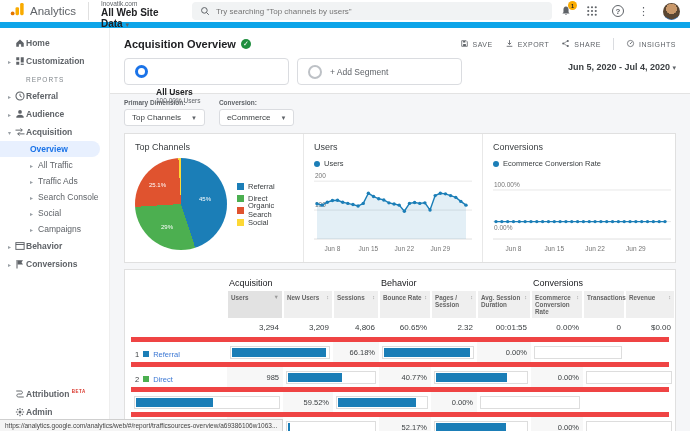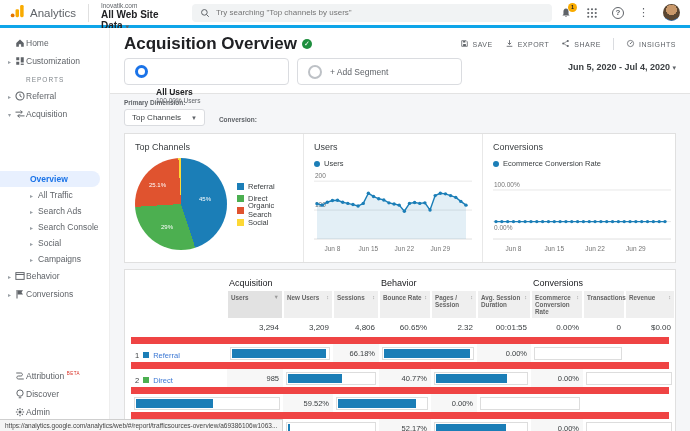--- a/index.html
+++ b/index.html
@@ -1,21 +1,21 @@
 <!DOCTYPE html>
 <html><head>
 <meta charset="utf-8">
 <style>
   * { margin:0; padding:0; box-sizing:border-box; }
   html,body { width:690px; height:431px; overflow:hidden; background:#fff;
     font-family:"Liberation Sans","DejaVu Sans",sans-serif; }
   .app { width:690px; height:431px; position:relative; overflow:hidden; }
 
   
-  .topbar { height:28px; background:#fff; border-bottom:3px solid #0ea5e9;
+  .topbar { height:28px; background:#fff; border-bottom:6px solid #0ea5e9;
     display:flex; align-items:center; padding:0 10px; gap:8px; }
   .logo-wrap { display:flex; align-items:center; gap:6px; }
   .logo-name { font-size:11.5px; color:#5f6368; }
   .tb-divider { width:1px; height:18px; background:#e0e0e0; margin:0 4px; }
   .acct { line-height:1.1; }
   .acct .crumb { font-size:6.5px; color:#5f6368; }
   .acct .prop { font-size:10px; color:#202124; font-weight:bold; }
   .acct .prop .dd { color:#5f6368; font-size:7px; }
   .search-pill { flex:0 0 auto; width:360px; height:18px; background:#f1f3f4; border-radius:4px;
     display:flex; align-items:center; gap:6px; padding:0 8px; margin-left:6px; }
@@ -29,37 +29,37 @@
   .help-circle { width:12px; height:12px; border:1.3px solid #5f6368; border-radius:50%;
     font-size:8px; color:#5f6368; display:flex; align-items:center; justify-content:center; font-weight:bold; }
   .kebab { font-size:11px; color:#5f6368; }
   .avatar { width:17px; height:17px; border-radius:50%;
     background:radial-gradient(circle at 50% 35%, #c9986a 0 38%, #5a4632 39% 70%, #3c618c 71%); }
 
   
   .shell { display:flex; height:403px; }
   .sidebar { width:110px; background:#fff; border-right:1px solid #eee; padding-top:6px;
     display:flex; flex-direction:column; font-size:8.5px; color:#5f6368; flex:0 0 110px; }
-  .nav-item { height:18px; display:flex; align-items:center; padding-left:8px; cursor:pointer; }
+  .nav-item { height:18px; display:flex; align-items:center; padding-left:8px; cursor:pointer;font-weight:bold; }
   .nav-item .arr { width:6px; font-size:6px; color:#9aa0a6; }
   .nav-item .nico { width:12px; display:flex; color:#5f6368; }
   .nav-sec { font-size:6.5px; letter-spacing:1px; color:#80868b; padding:6px 0 4px 26px; }
   .nav-sub { height:16px; display:flex; align-items:center; gap:5px; padding-left:30px;
     color:#5f6368; cursor:pointer; }
   .nav-sub .arr { font-size:6px; color:#9aa0a6; }
   .nav-sub.sel { background:#e8f0fe; color:#1a73e8; border-radius:0 13px 13px 0;
-    width:100px; font-weight:bold;margin-top:48px; }
+    width:100px; font-weight:bold; }
   .nav-footer { margin-top:auto; padding-bottom:10px; }
   .beta { font-size:4.5px; color:#d93025; vertical-align:super; letter-spacing:.5px; }
 
   
   .content { flex:1; background:#f5f6f8; overflow:hidden; position:relative; }
   .page-head { background:#fff; border-bottom:1px solid #e3e3e3; padding:6px 14px 8px; }
   .title-row { display:flex; align-items:center; gap:5px; height:20px; }
-  .page-title { font-size:17px; font-weight:bold; color:#202124; }
+  .page-title { font-size:11px; font-weight:bold; color:#202124; }
   .check { width:10px; height:10px; background:#1e8e3e; color:#fff; border-radius:50%;
     font-size:7px; display:flex; align-items:center; justify-content:center; }
   .actions { margin-left:auto; display:flex; align-items:center; gap:12px; }
   .act-btn { display:flex; align-items:center; gap:4px; font-size:7px; letter-spacing:.5px;
     color:#5f6368; cursor:pointer; }
   .act-div { width:1px; height:12px; background:#dadce0; }
   .segment-row { display:flex; align-items:flex-start; gap:8px; margin-top:4px; }
   .seg-card { width:165px; height:27px; border:1px solid #dadce0; border-radius:4px;
     display:flex; align-items:center; gap:8px; padding:0 10px; background:#fff; cursor:pointer; }
   .seg-circle { width:13px; height:13px; border:3px solid #1a73e8; border-radius:50%; }
@@ -99,21 +99,21 @@
   
   .table-card { margin-top:6px; padding:6px 6px 0; height:178px; overflow:hidden; }
   .tgrid { display:grid; grid-template-columns:96px 56px 50px 46px 52px 46px 54px 52px 42px 50px;
     align-items:center; }
   .tgroup { font-size:9px; color:#202124; padding:2px 0 3px 2px; }
   .th { background:#efefef; font-size:6.3px; color:#666; font-weight:bold; padding:3px 3px;
     margin:0 1px; align-self:stretch; display:flex; align-items:flex-start; gap:2px; cursor:pointer; }
   .th.sorted { background:#e2e2e2; }
   .th .sort { color:#999; font-size:5.5px; margin-left:auto; }
   .tot { font-size:8px; color:#3c4043; text-align:right; padding:5px 4px; }
-  .trow { border-top:7px solid #ef4444; height:25px; }
+  .trow { border-top:5px solid #ef4444; height:25px; }
   .rank { color:#3c4043; font-size:7.5px; margin-right:4px; }
   .swatch { width:6px; height:6px; display:inline-block; margin-right:4px; }
   .chan { color:#3c78d4; font-size:7.5px; cursor:pointer; }
   .rlabel { padding-left:4px; white-space:nowrap; }
   .val { font-size:7.5px; color:#3c4043; text-align:right; padding-right:4px;
     background:#f7f7f7; align-self:stretch; display:flex; align-items:center; justify-content:flex-end; }
   .barcell { padding:0 3px; }
   .barbox { border:1px solid #ddd; background:#fff; height:13px; width:100%; }
   .barfill { height:9px; margin:1.5px 1px; background:#1b7eb7; }
 
@@ -212,39 +212,49 @@
             <span class="arr">▸</span>
             <span class="nico">
               <svg width="12" height="12" viewBox="0 0 16 16">
                 <circle cx="8" cy="8" r="5.4" fill="none" stroke="currentColor" stroke-width="1.4"></circle>
                 <path d="M8 5 V8 L10.4 9.4" stroke="currentColor" stroke-width="1.3" fill="none"></path>
               </svg>
             </span>
             <span>Referral</span>
           </div>
           <div class="nav-item">
+            <span class="arr">▸</span>
+            <span class="nico">
+              <svg width="12" height="12" viewBox="0 0 16 16">
+                <circle cx="8" cy="5.3" r="2.5" fill="currentColor"></circle>
+                <path d="M3 13 C3 10 5 9 8 9 C11 9 13 10 13 13 Z" fill="currentColor"></path>
+              </svg>
+            </span>
+            <span>Audience</span>
+          </div>
+          <div class="nav-item">
             <span class="arr">▾</span>
             <span class="nico">
               <svg width="12" height="12" viewBox="0 0 16 16">
                 <path d="M2 5.5 H11 M8.7 3.2 L11 5.5 L8.7 7.8" stroke="currentColor" stroke-width="1.3" fill="none"></path>
                 <path d="M14 10.5 H5 M7.3 8.2 L5 10.5 L7.3 12.8" stroke="currentColor" stroke-width="1.3" fill="none"></path>
               </svg>
             </span>
             <span>Acquisition</span>
           </div>
           <div class="nav-sub sel">
             <span>Overview</span>
           </div>
           <div class="nav-sub">
             <span class="arr">▸</span>
             <span>All Traffic</span>
           </div>
           <div class="nav-sub">
             <span class="arr">▸</span>
-            <span>Search Ads</span>
+            <span>Traffic Ads</span>
           </div>
           <div class="nav-sub">
             <span class="arr">▸</span>
             <span>Search Console</span>
           </div>
           <div class="nav-sub">
             <span class="arr">▸</span>
             <span>Social</span>
           </div>
           <div class="nav-sub">
@@ -274,30 +284,20 @@
         </div>
       <div class="nav-footer" id="nav-footer">
           <div class="nav-item">
             <span class="arr"></span>
             <span class="nico">
               <svg width="12" height="12" viewBox="0 0 16 16">
                 <path d="M3 4 H9 C12 4 12 8 9 8 H6 C3 8 3 12 6 12 H13" stroke="currentColor" fill="none" stroke-width="1.3"></path>
               </svg>
             </span>
             <span>Attribution <span class="beta">BETA</span></span>
-          </div>
-          <div class="nav-item">
-            <span class="arr"></span>
-            <span class="nico">
-              <svg width="12" height="12" viewBox="0 0 16 16">
-                <circle cx="8" cy="6.8" r="4.2" fill="none" stroke="currentColor" stroke-width="1.3"></circle>
-                <path d="M6.3 13 H9.7" stroke="currentColor" stroke-width="1.3"></path>
-              </svg>
-            </span>
-            <span>Discover</span>
           </div>
           <div class="nav-item">
             <span class="arr"></span>
             <span class="nico">
               <svg width="12" height="12" viewBox="0 0 16 16">
                 <circle cx="8" cy="8" r="2" fill="currentColor"></circle>
                 <path d="M8 2.5 V4.5 M8 11.5 V13.5 M2.5 8 H4.5 M11.5 8 H13.5 M4.2 4.2 L5.6 5.6 M10.4 10.4 L11.8 11.8 M11.8 4.2 L10.4 5.6 M5.6 10.4 L4.2 11.8" stroke="currentColor" stroke-width="1.5"></path>
               </svg>
             </span>
             <span>Admin</span>
@@ -367,20 +367,24 @@
       <div class="controls-row">
         <div class="ctrl">
           <label>Primary Dimension:</label>
           <div class="ga-select">
             <span>Top Channels</span>
               <span class="dd">▼</span>
           </div>
         </div>
         <div class="ctrl">
           <label>Conversion:</label>
+          <div class="ga-select">
+            <span>eCommerce</span>
+              <span class="dd">▼</span>
+          </div>
         </div>
       </div>
 
       <section class="card charts">
         <div class="panel" style="flex:0 0 178px;">
           <div class="panel-title">Top Channels</div>
           <div class="pie-row">
             <div class="pie-wrap">
               <div class="pie" id="pie" style="background: conic-gradient(rgb(27, 126, 183) 0%, rgb(27, 126, 183) 45%, rgb(76, 175, 80) 45%, rgb(76, 175, 80) 74%, rgb(224, 83, 47) 74%, rgb(224, 83, 47) 99.1%, rgb(253, 216, 53) 99.1%, rgb(253, 216, 53) 100%);"></div>
               <span class="pie-label pl0" id="pl0">45%</span>

